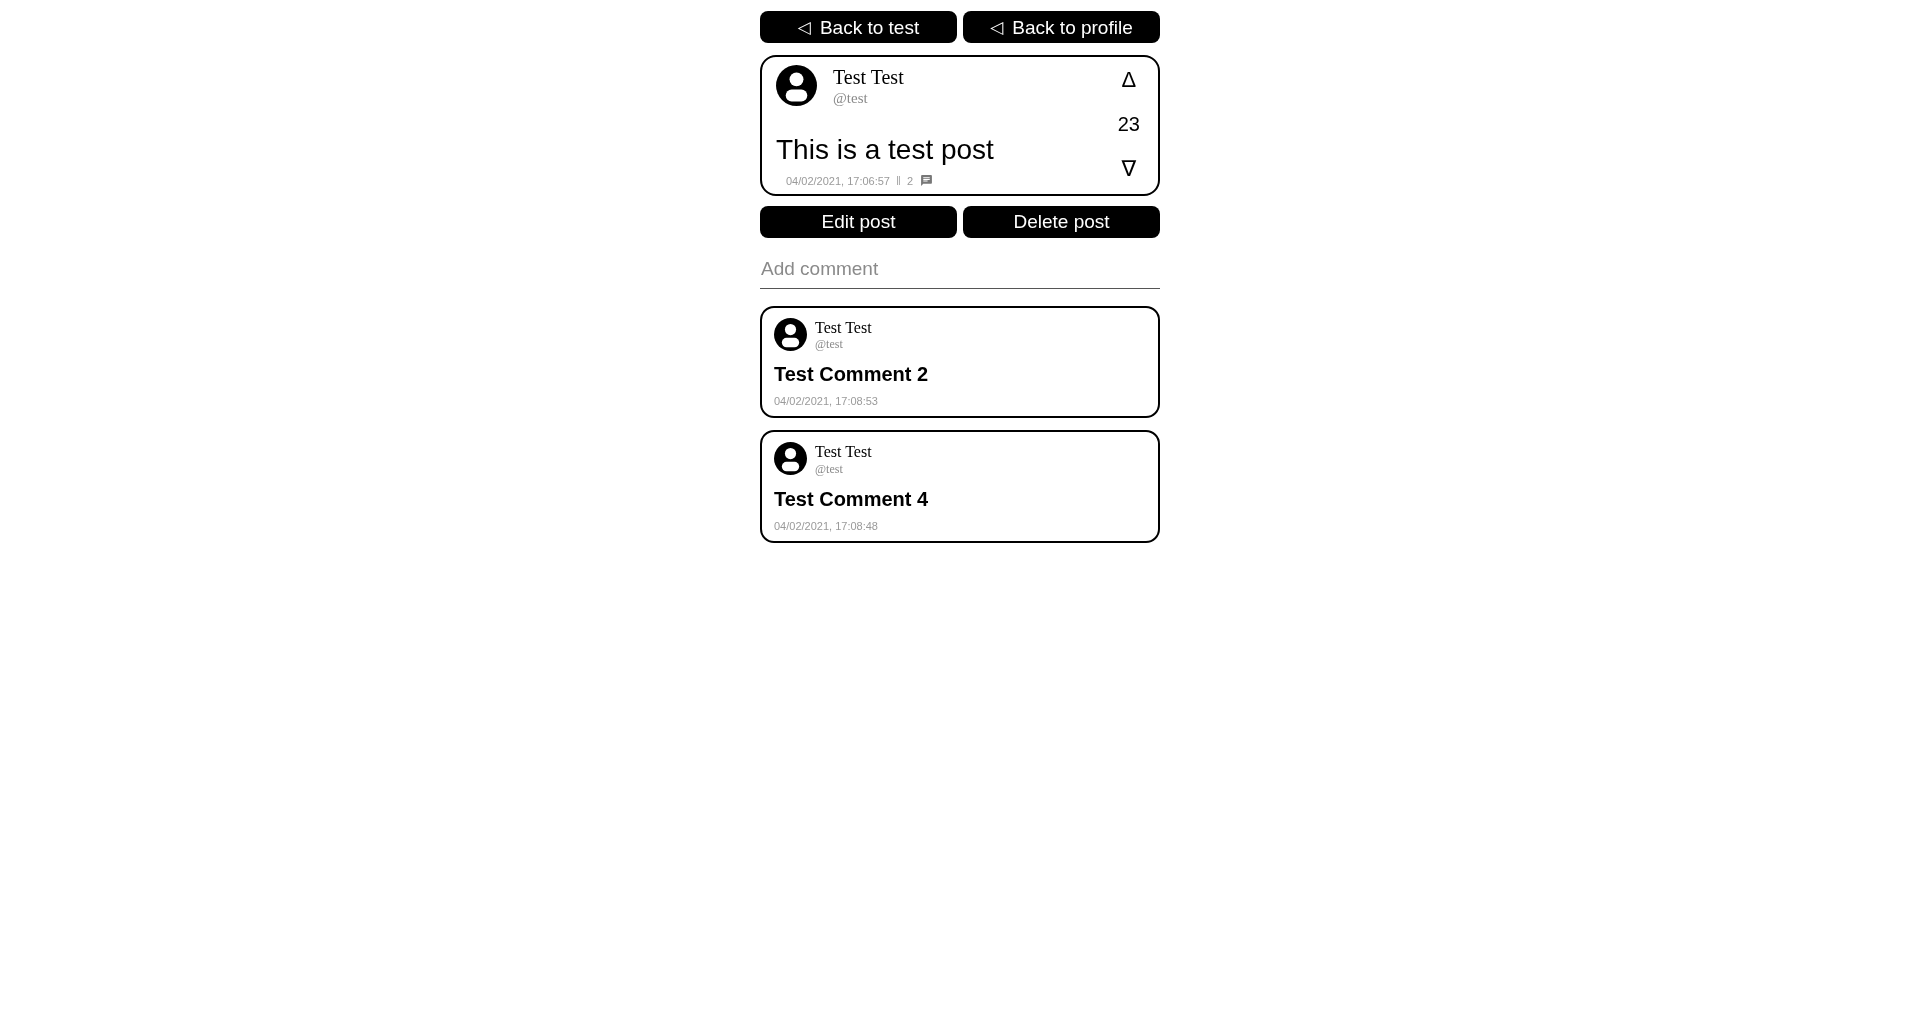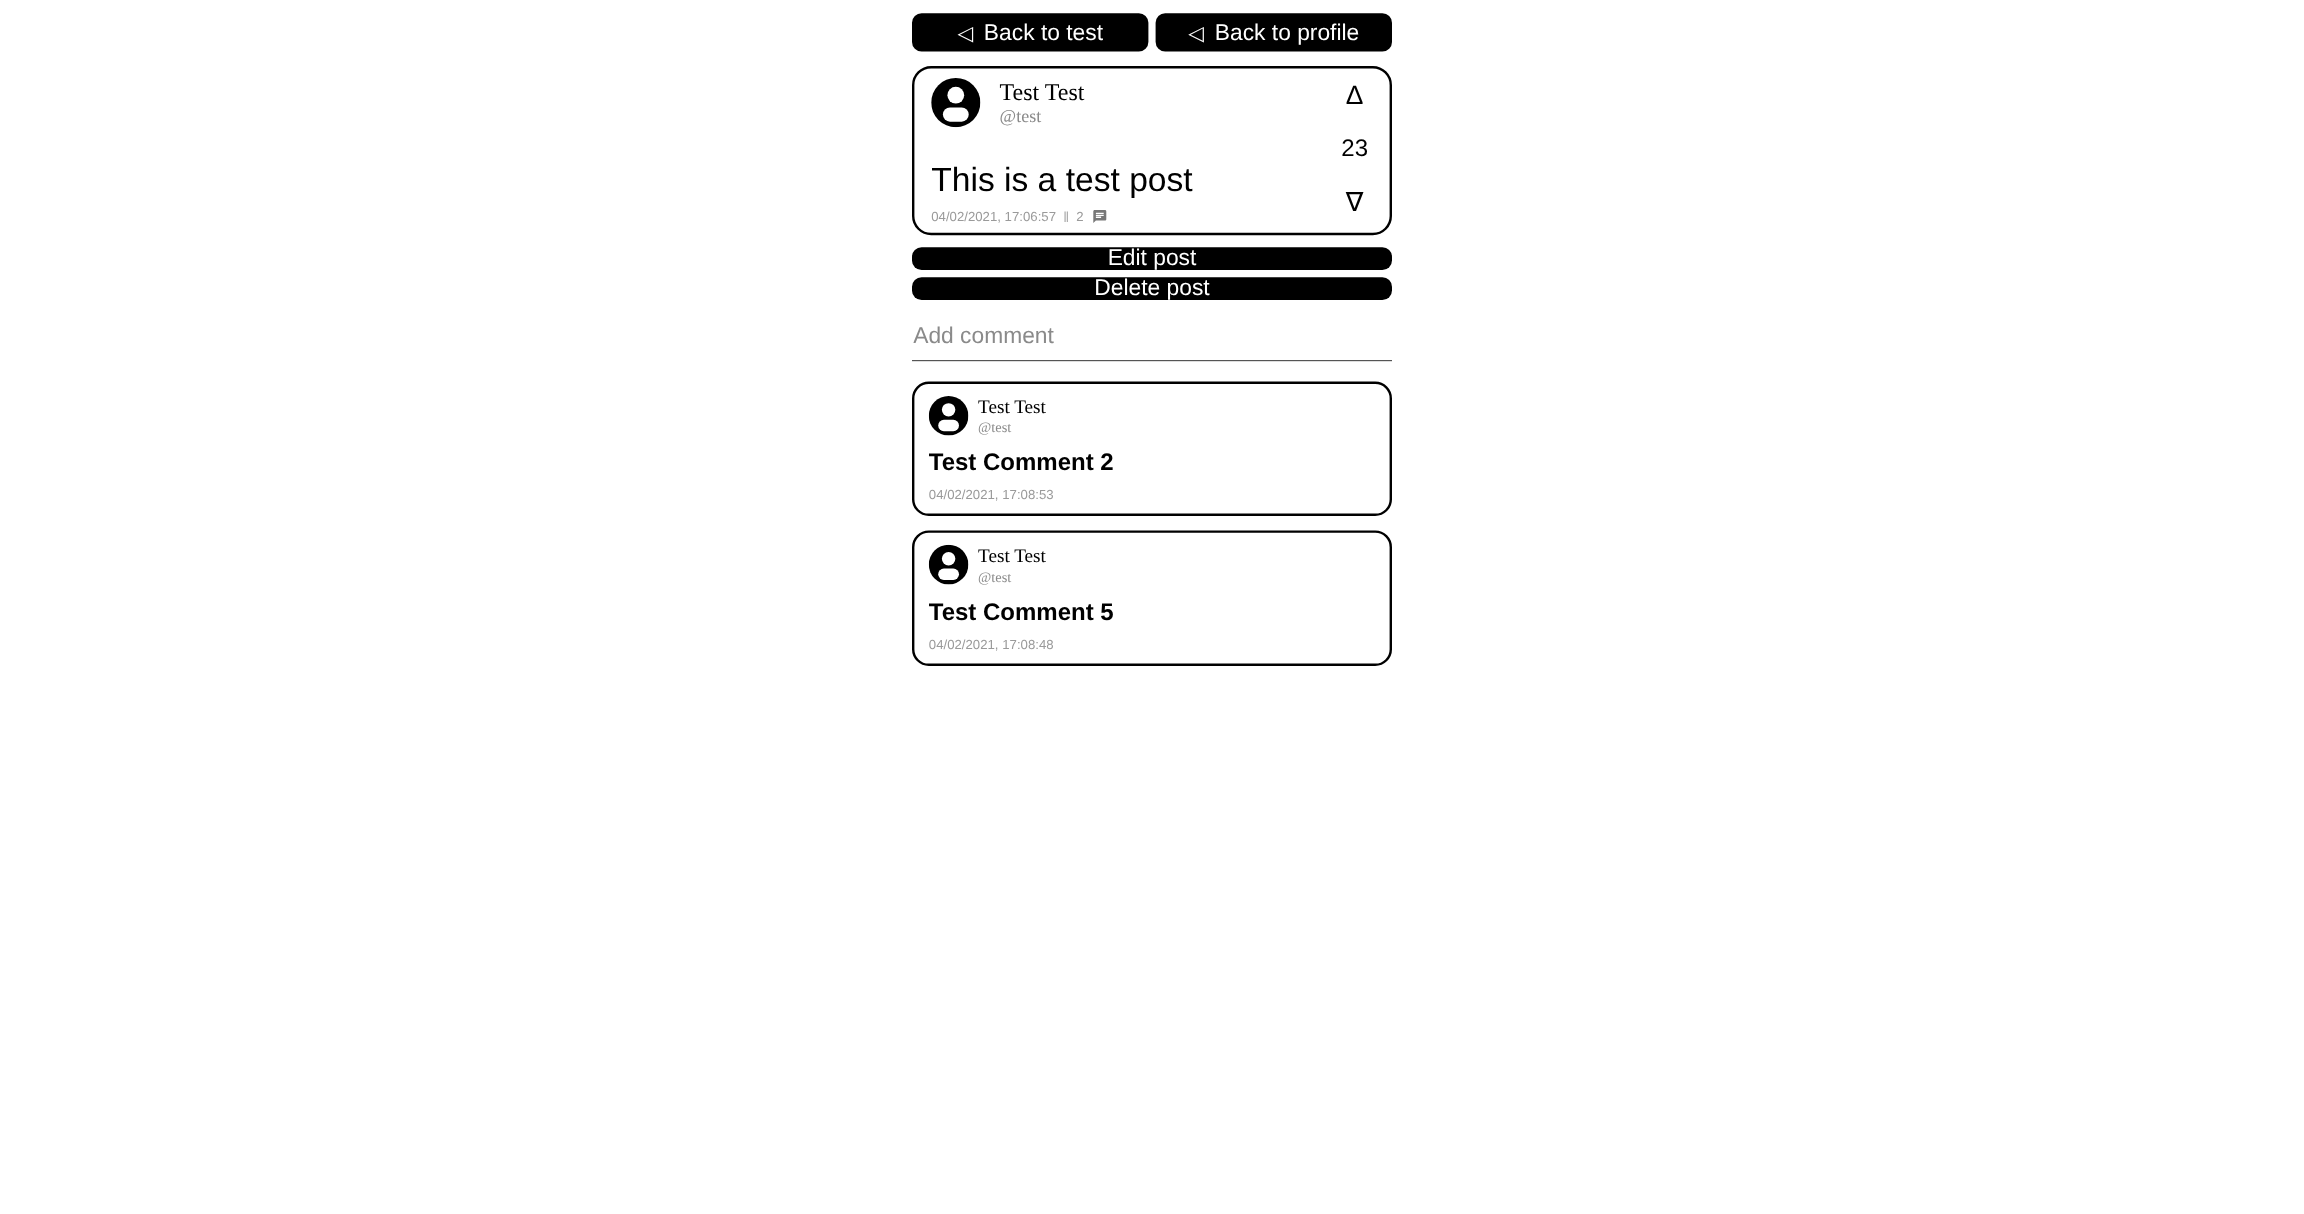--- a/index.html
+++ b/index.html
@@ -31,21 +31,21 @@
   }
   .post-header { display: flex; gap: 16px; align-items: flex-start; }
   .avatar-lg { width: 41px; height: 41px; flex: 0 0 auto; }
   .avatar-sm { width: 33px; height: 33px; flex: 0 0 auto; }
   .who { padding-top: 1px; font-family: Liberation Serif, serif; }
   .name { font-size: 20px; line-height: 1.15; color: #000; }
   .handle { font-size: 15px; line-height: 1.25; color: #8a8a8a; }
   .post-text { font-size: 28px; margin-top: 26px; padding-right: 70px; }
   .meta-row {
     display: flex; align-items: center; gap: 6px;
-    margin-top: 8px; font-size: 11px; color: #9a9a9a;
+    margin-top: 8px; font-size: 11px; color: #9a9a9a; margin-left: 10px;
   }
   .meta-sep { font-size: 12px; color: #aaa; }
   .bubble-icon { display: inline-flex; margin-left: 1px; }
 
   .votes {
     position: absolute; top: 12px; bottom: 14px; right: 18px;
     display: flex; flex-direction: column; align-items: center;
     justify-content: space-between;
   }
   .vote-arrow { font-size: 22px; line-height: 1; color: #000; cursor: pointer; background: none; border: none; padding: 0; font-family: inherit; }
@@ -55,21 +55,21 @@
   .attachment-box {
     position: relative; margin-top: -5px;
     border: 2px solid #000; border-radius: 16px;
     padding: 9px 14px; background: transparent;
     display: flex; justify-content: space-between; align-items: flex-start;
     cursor: pointer;
   }
   .filename { font-size: 20px; line-height: 1.2; max-width: 300px; overflow-wrap: break-word; }
   .att-type { font-size: 20px; line-height: 1.2; }
 
-  .action-row { display: flex; gap: 6px; margin-top: 10px; flex-direction: column; }
+  .action-row { display: flex; gap: 6px; margin-top: 10px; }
 
   
   .comment-input-wrap { margin-top: 20px; }
   .comment-input {
     width: 100%; border: none; border-bottom: 1px solid #555;
     font-family: inherit; font-size: 19px; color: #000;
     padding: 0 0 8px 1px; outline: none; background: transparent;
   }
   .comment-input::placeholder { color: #8a8a8a; opacity: 1; }
 
@@ -170,17 +170,17 @@
       <svg class="avatar-sm" viewBox="0 0 40 40">
         <circle cx="20" cy="20" r="20" fill="#000"></circle>
         <circle cx="20" cy="14" r="6.8" fill="#fff"></circle>
         <rect x="9.5" y="24" width="21" height="11.5" rx="5.75" fill="#fff"></rect>
       </svg>
       <div class="who">
         <div class="c-name">Test Test</div>
         <div class="c-handle">@test</div>
       </div>
     </div>
-    <div class="comment-text">Test Comment 5</div>
+    <div class="comment-text">Test Comment 4</div>
     <div class="c-timestamp">04/02/2021, 17:08:48</div>
   </div>
 
 </div>
 
 </body></html>

